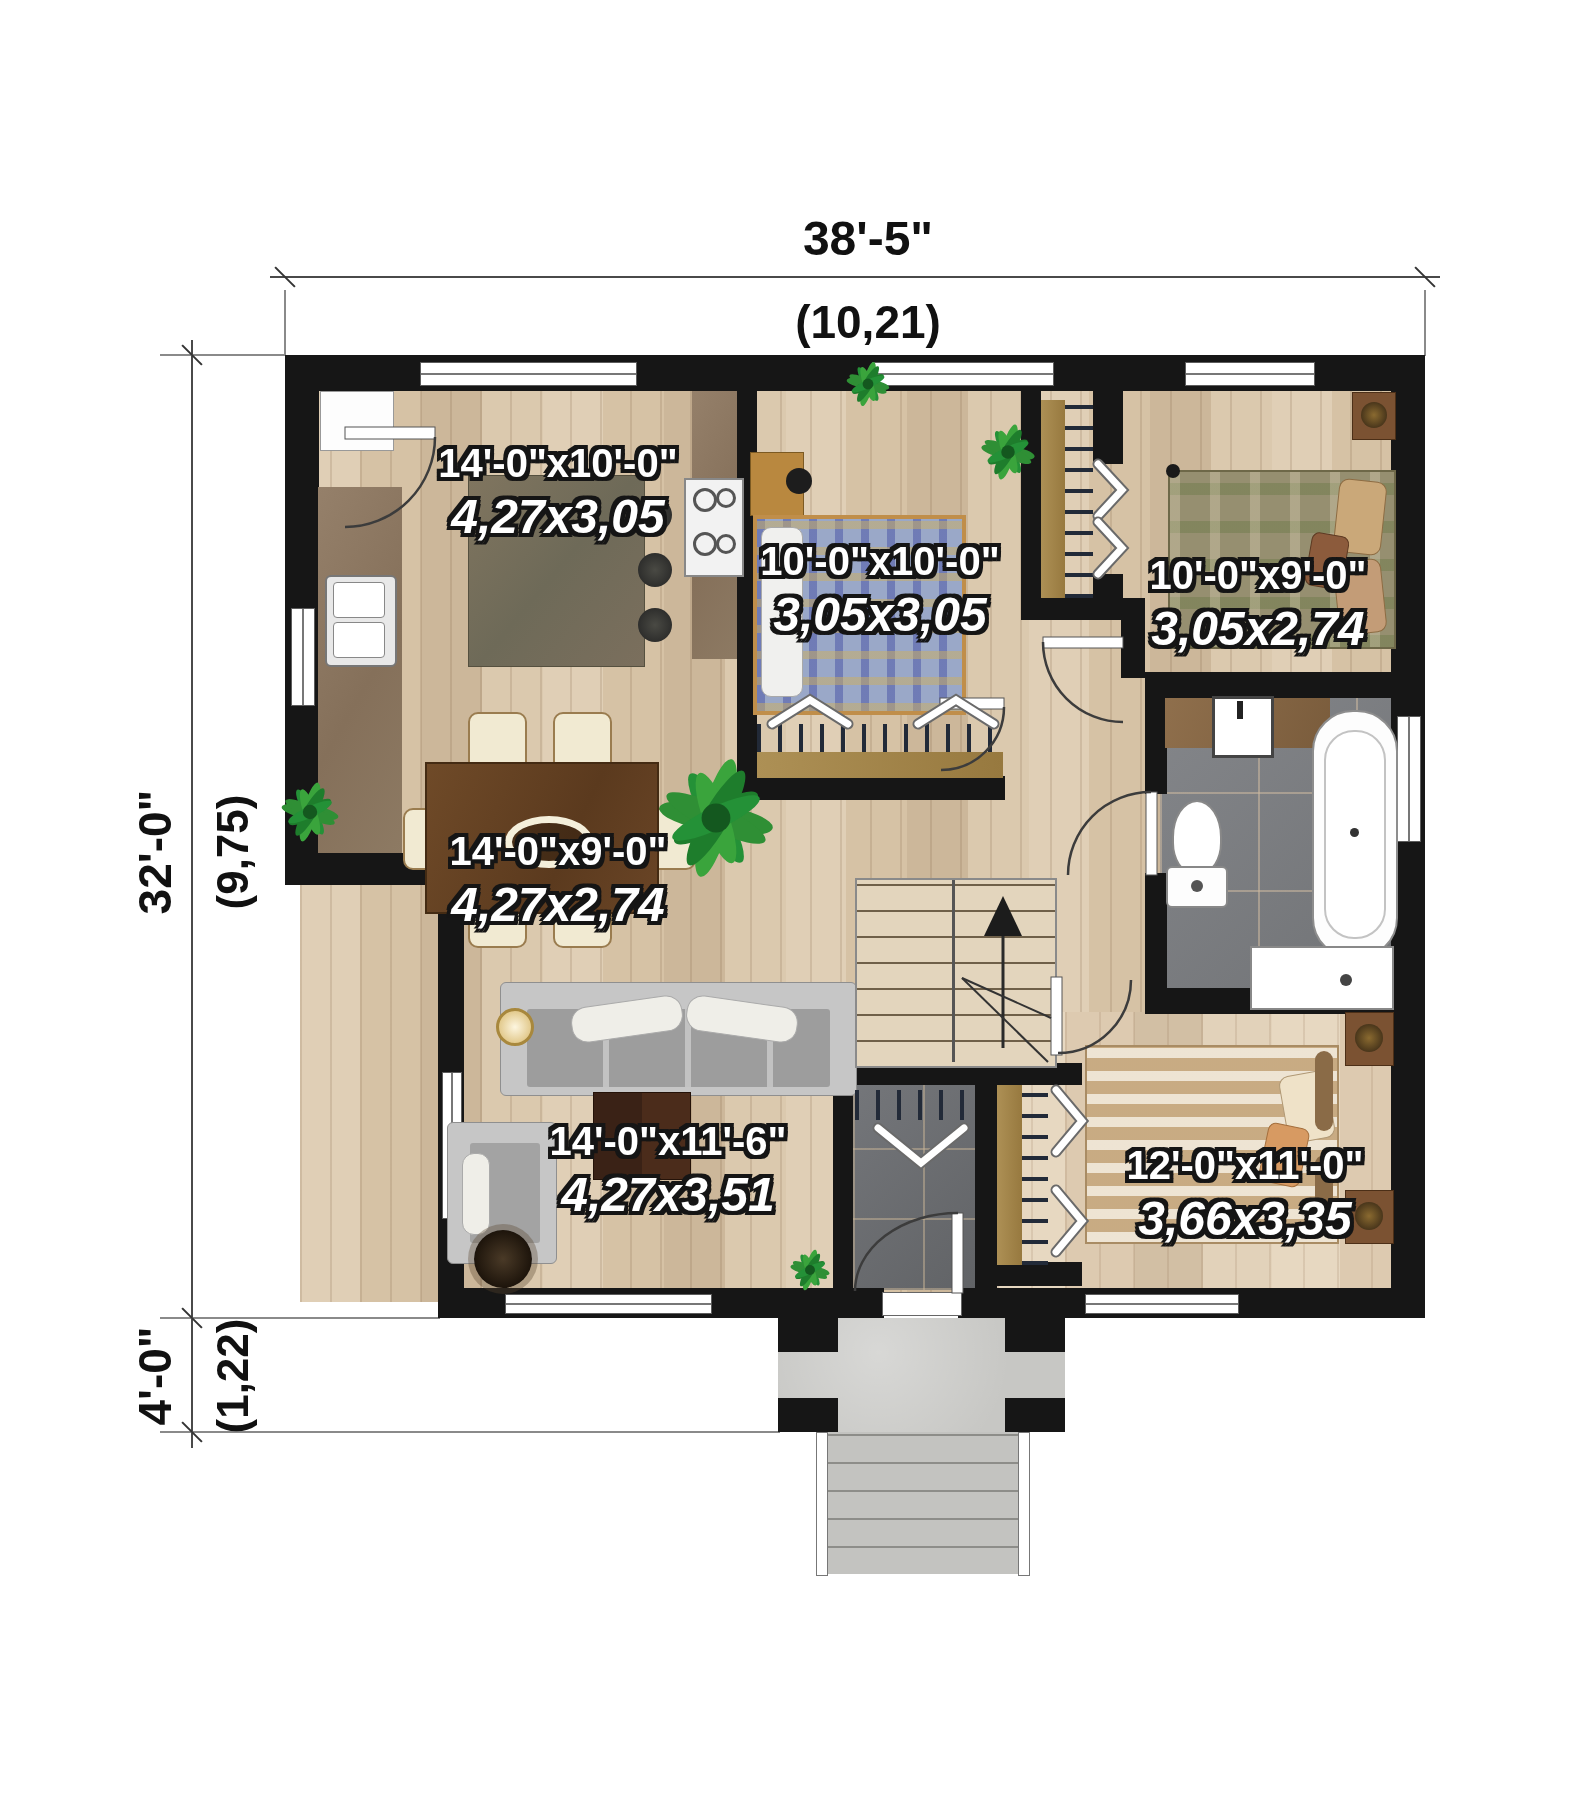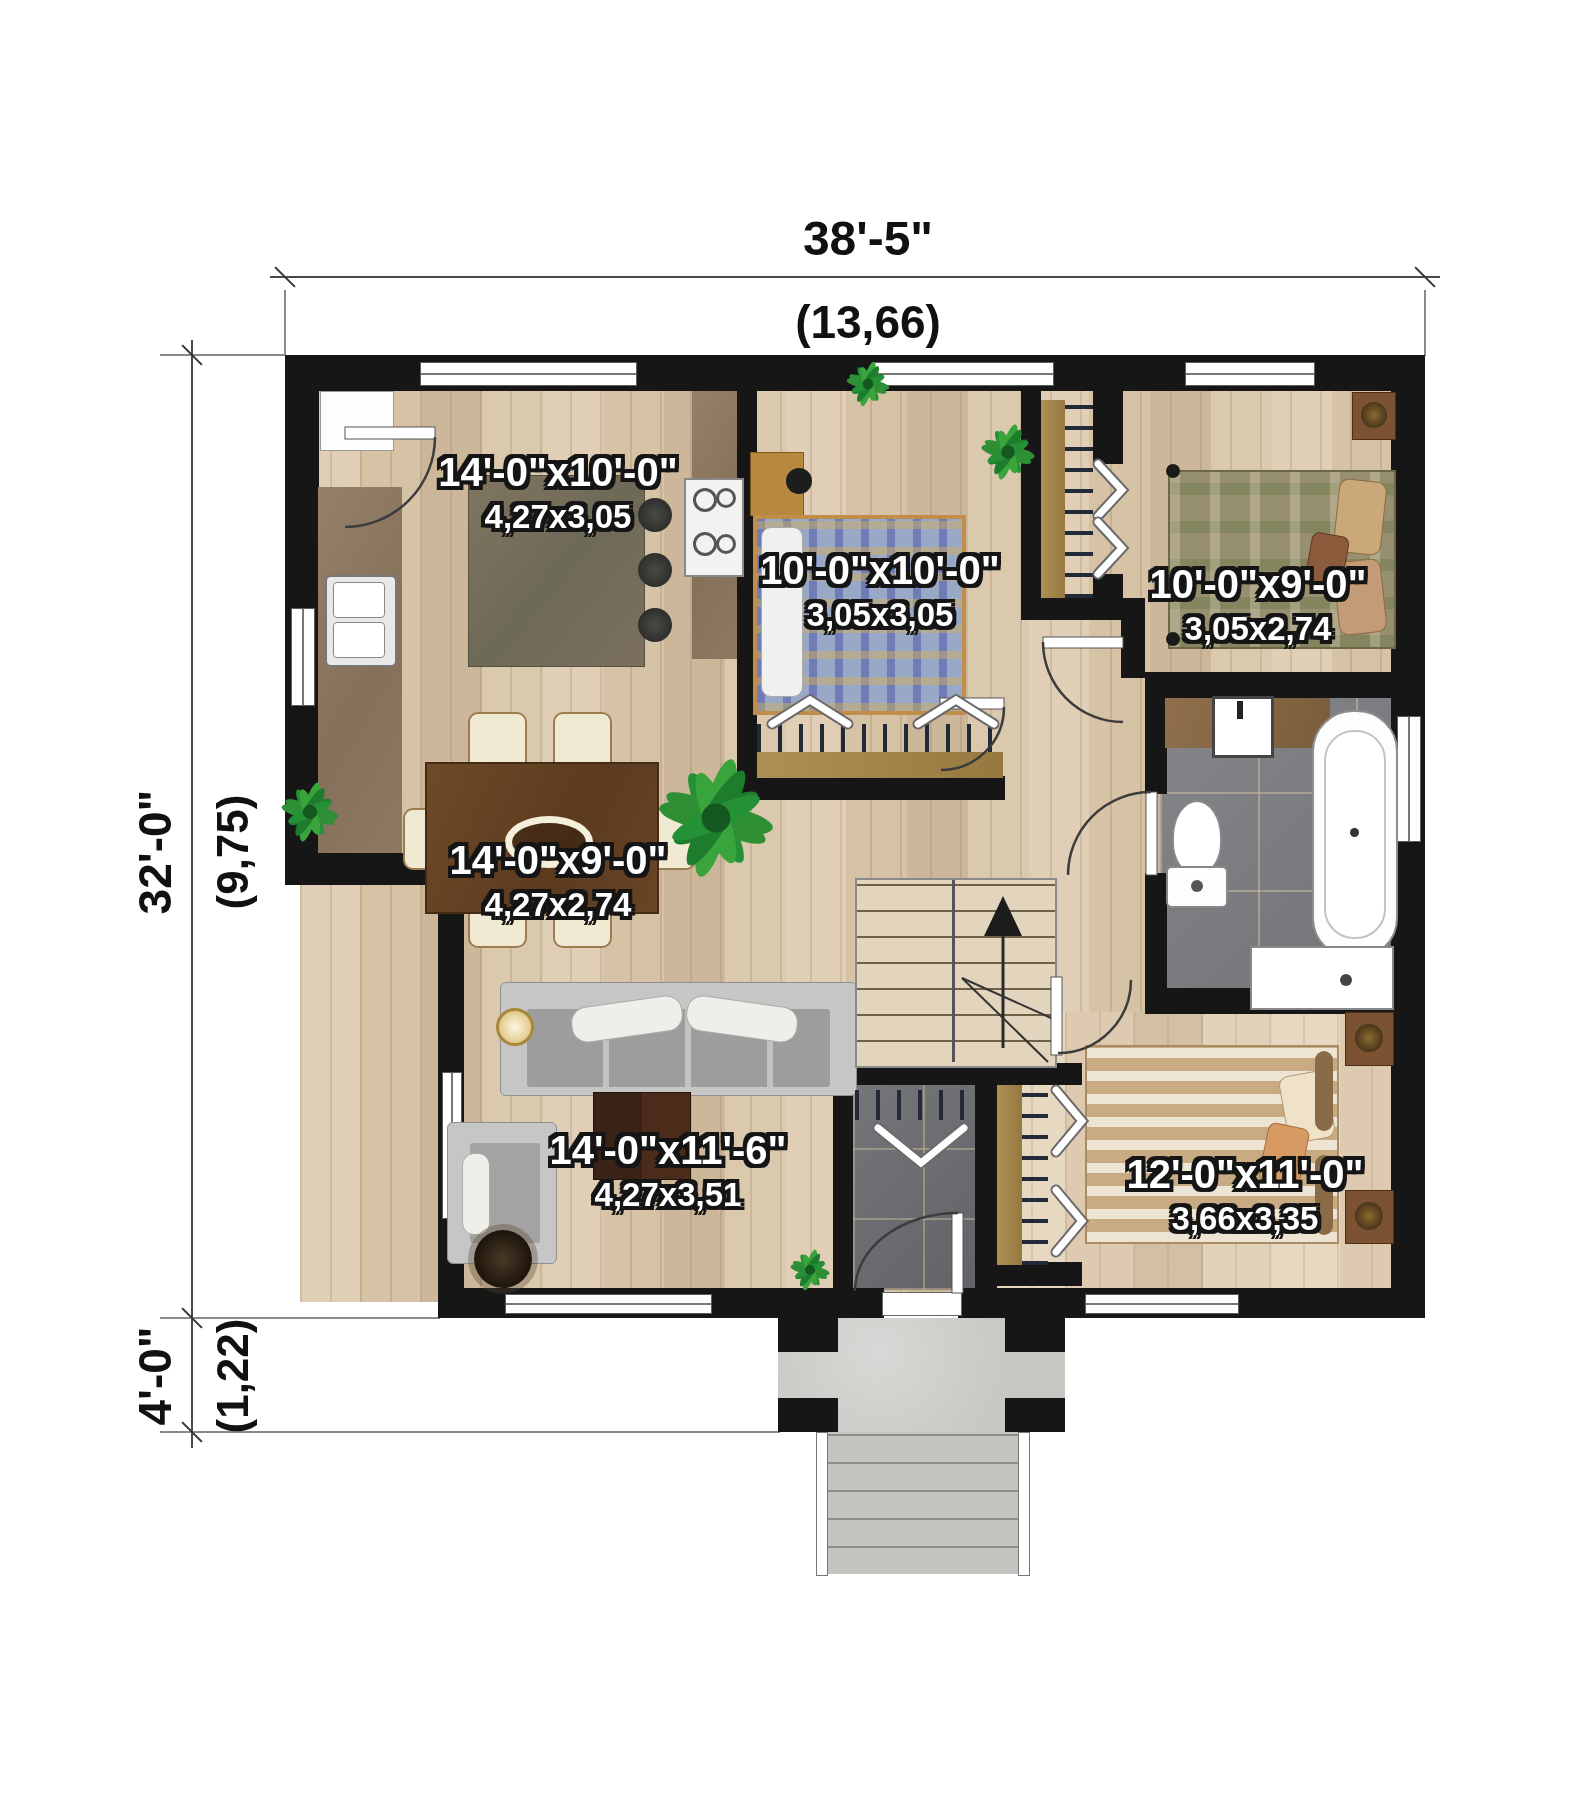--- a/index.html
+++ b/index.html
@@ -29,21 +29,21 @@
          background-image:linear-gradient(to right, rgba(0,0,0,0) 44%, #777 44%, #777 56%, rgba(0,0,0,0) 56%);}
   .counter{background:linear-gradient(120deg,#95806a,#85705a 55%,#8d7a63);}
   .shelf{background:linear-gradient(90deg,#ad9055,#97793f);}
   .hangers-h{background:repeating-linear-gradient(90deg,#222a38 0 4px, rgba(0,0,0,0) 4px 21px);}
   .hangers-v{background:repeating-linear-gradient(0deg,#222a38 0 4px, rgba(0,0,0,0) 4px 21px);}
   .rlabel{position:absolute;display:flex;flex-direction:column;align-items:center;justify-content:center;
           color:#fff;font-weight:700;text-align:center;line-height:1.22;letter-spacing:0;
           text-shadow:-4px -4px 0 #151515,4px -4px 0 #151515,-4px 4px 0 #151515,4px 4px 0 #151515,
                       -4px 0 0 #151515,4px 0 0 #151515,0 -4px 0 #151515,0 4px 0 #151515;}
   .rl1{font-size:40px;}
-  .rl2{font-size:33px;}
+  .rl2{font-size:48px;font-style:italic;}
   .dimtext{position:absolute;color:#111;font-weight:700;white-space:nowrap;
            transform:translate(-50%,-50%);}
   .dimtext.vert{transform:translate(-50%,-50%) rotate(-90deg);}
   .dimline{position:absolute;background:#4a4a4a;}
   .extline{position:absolute;background:#8a8a8a;}
   .tick{position:absolute;width:28px;height:2px;background:#333;transform:translate(-50%,-50%) rotate(45deg);}
   .sofa-cush{background:repeating-linear-gradient(90deg,#9d9d9d 0 76px,#c2c2c2 76px 82px);}
 </style>
 </head>
 <body>
@@ -57,21 +57,21 @@
   <div class="extline" style="left:160px;top:354px;width:126px;height:2px;"></div>
   <div class="extline" style="left:160px;top:1317px;width:280px;height:2px;"></div>
   <div class="extline" style="left:160px;top:1431px;width:620px;height:2px;"></div>
   <div class="tick" style="left:285px;top:277px;"></div>
   <div class="tick" style="left:1425px;top:277px;"></div>
   <div class="tick" style="left:192px;top:355px;"></div>
   <div class="tick" style="left:192px;top:1318px;"></div>
   <div class="tick" style="left:192px;top:1432px;"></div>
 
   <div class="dimtext" style="left:868px;top:238px;font-size:48px;">38'-5"</div>
-  <div class="dimtext" style="left:868px;top:322px;font-size:46px;">(13,66)</div>
+  <div class="dimtext" style="left:868px;top:322px;font-size:46px;">(10,21)</div>
   <div class="dimtext vert" style="left:155px;top:852px;font-size:46px;">32'-0"</div>
   <div class="dimtext vert" style="left:233px;top:852px;font-size:44px;">(9,75)</div>
   <div class="dimtext vert" style="left:155px;top:1376px;font-size:46px;">4'-0"</div>
   <div class="dimtext vert" style="left:233px;top:1376px;font-size:44px;">(1,22)</div>
 
   <div class="abs wood" style="left:300px;top:372px;width:1112px;height:930px;"></div>
   <div class="abs wood2" style="left:997px;top:1012px;width:396px;height:278px;"></div>
   <div class="abs tile" style="left:1160px;top:690px;width:233px;height:300px;"></div>
   <div class="abs tile2" style="left:853px;top:1085px;width:124px;height:205px;"></div>
 

